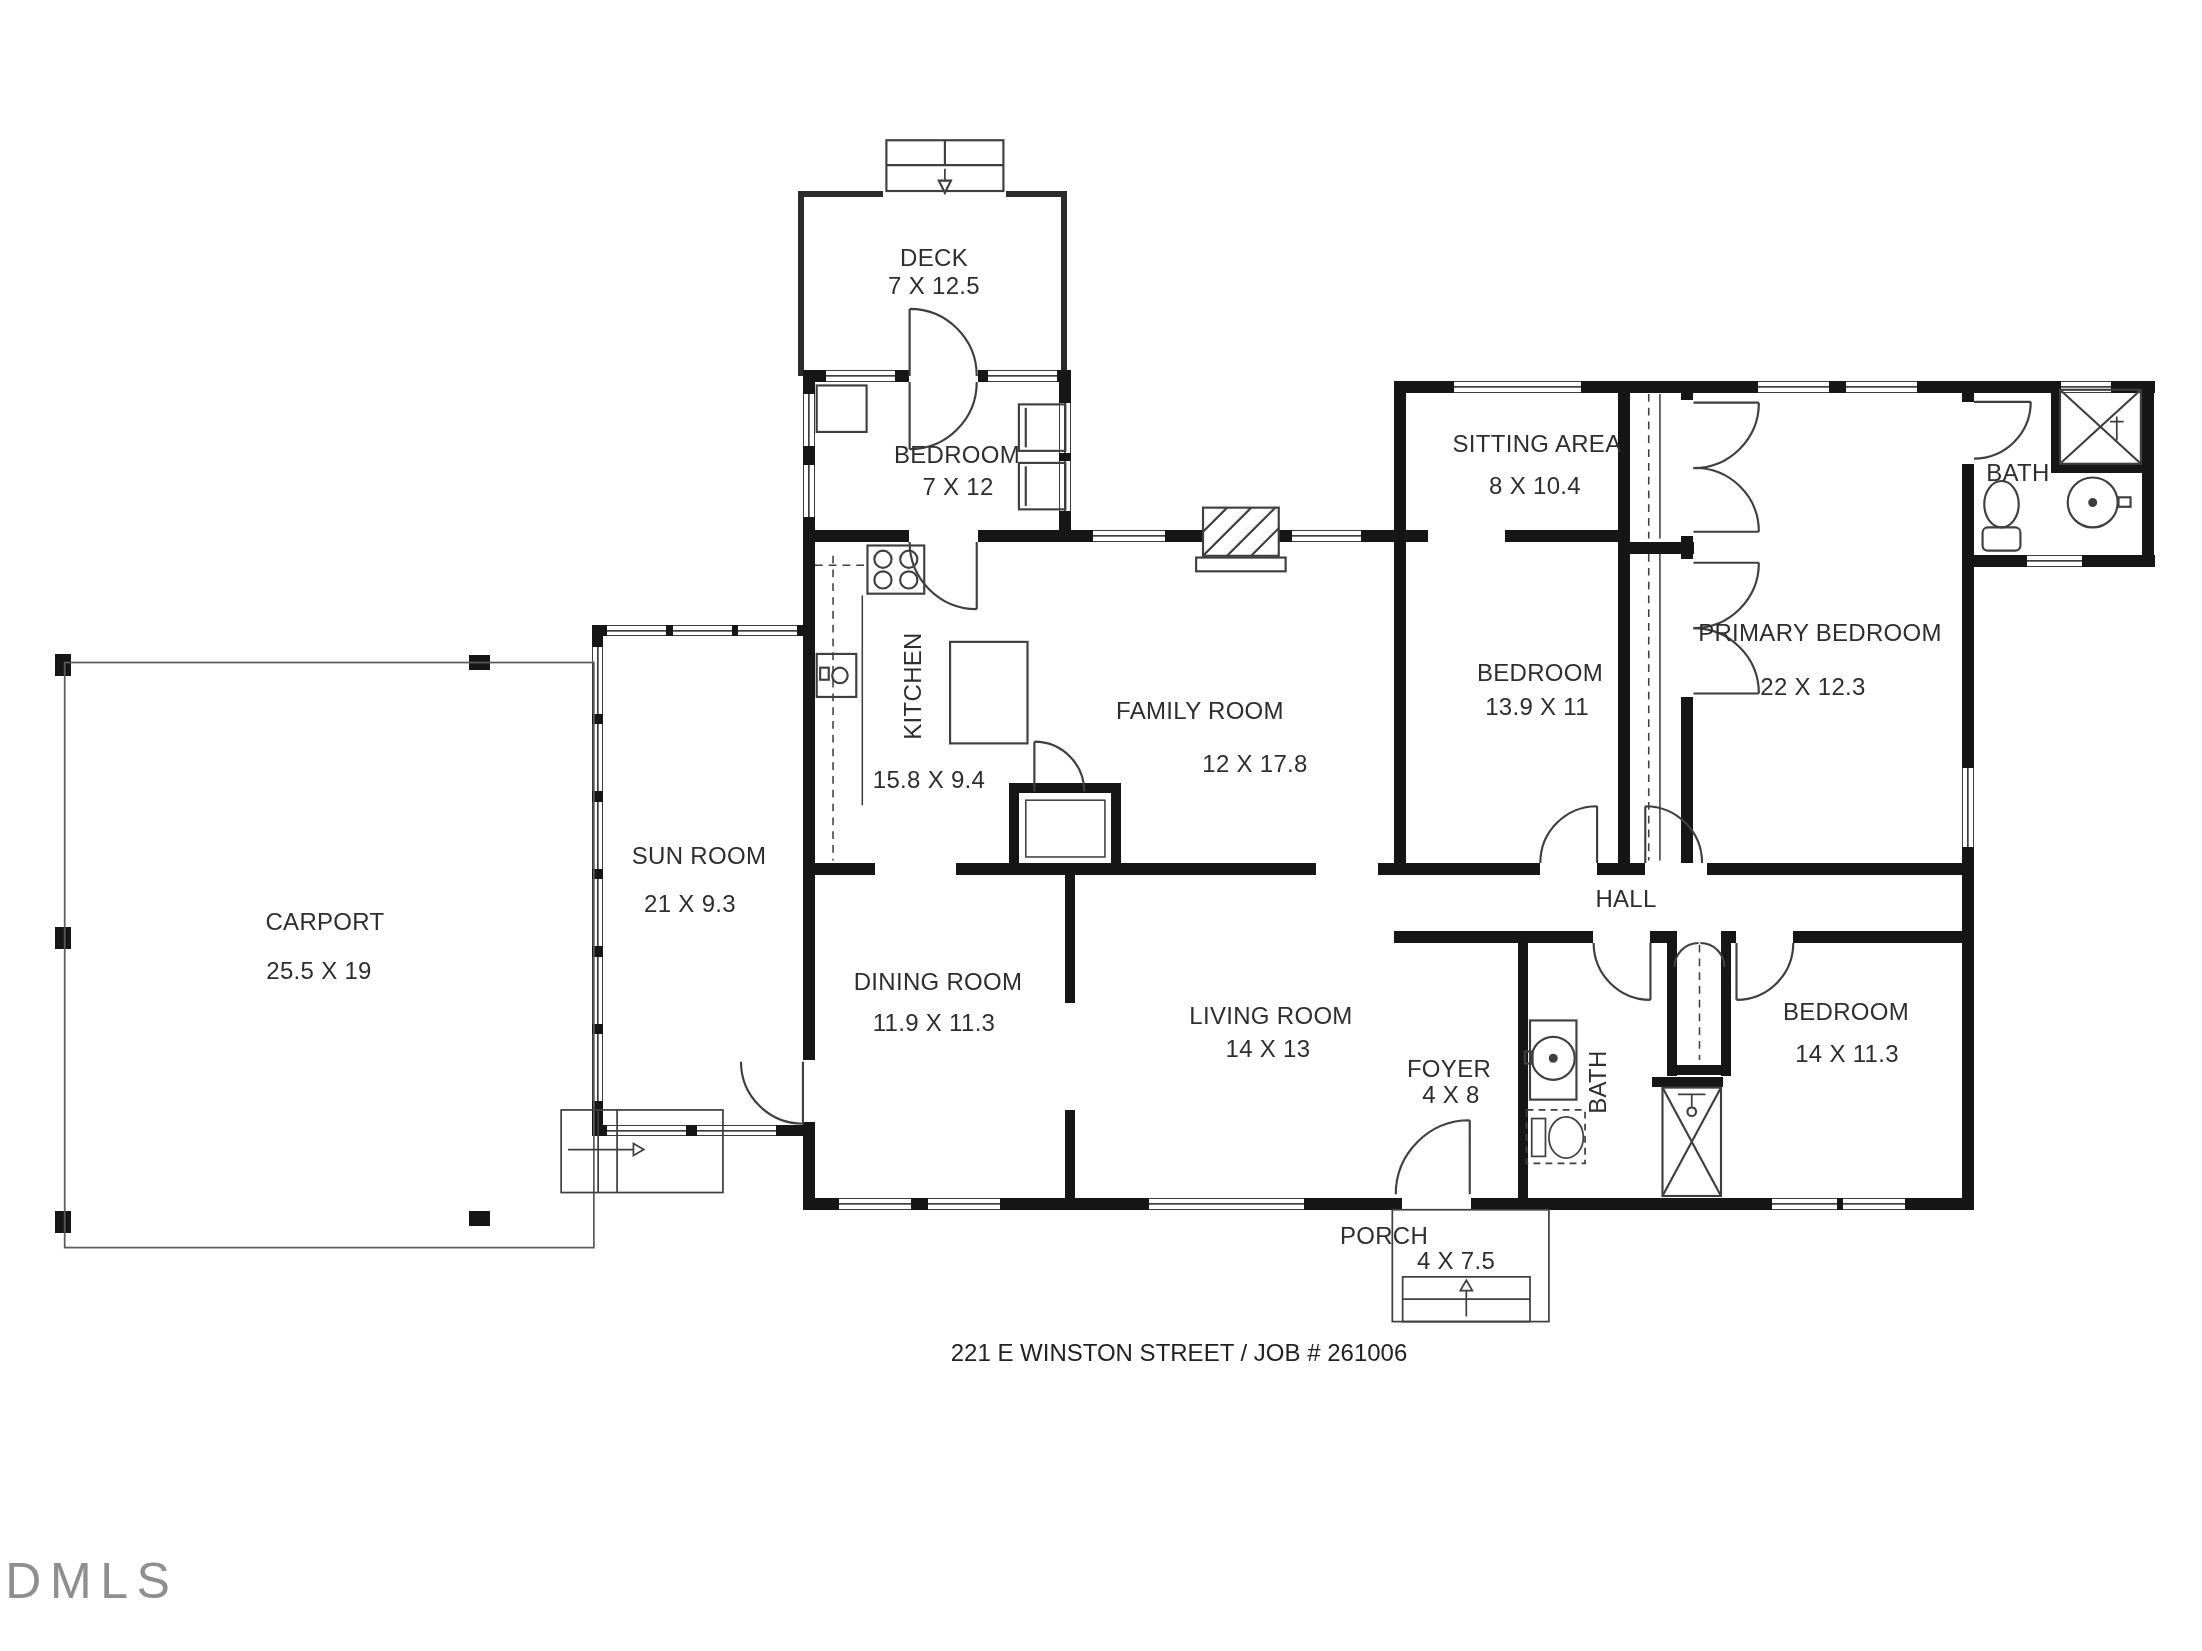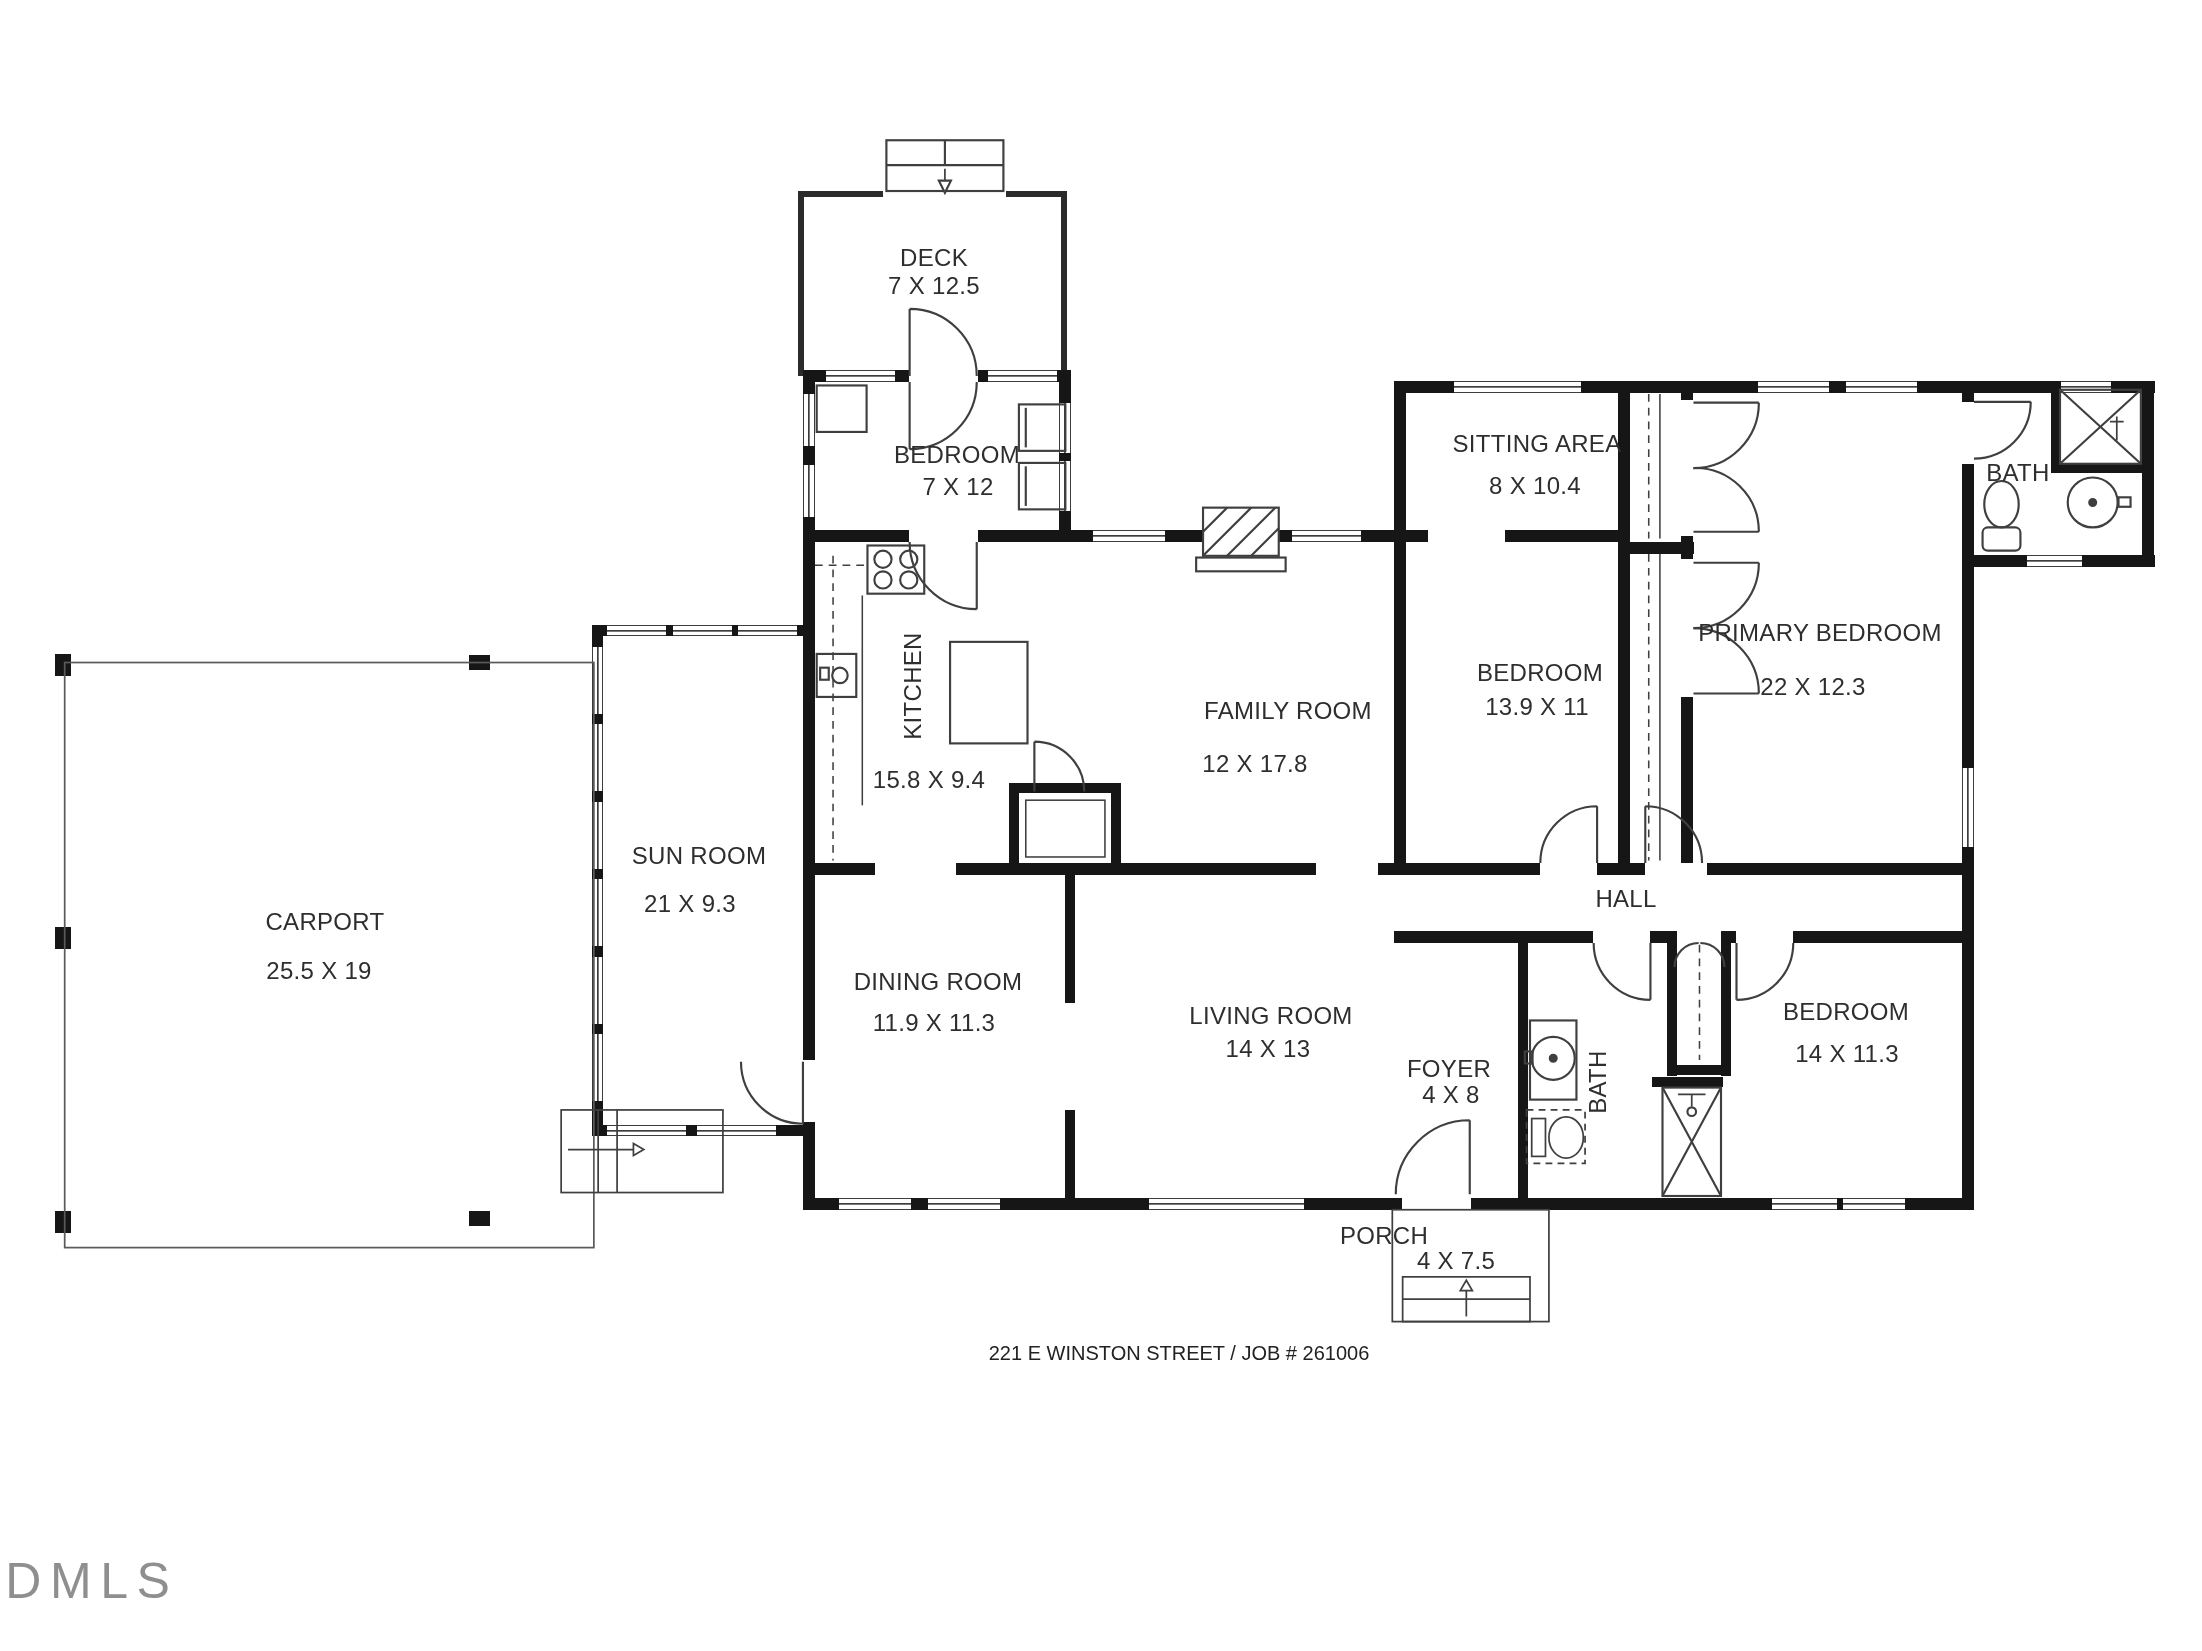--- a/index.html
+++ b/index.html
@@ -17,21 +17,21 @@
         background-size:100% 1.7px; background-position:center; background-repeat:no-repeat; }
   
   .wv { position:absolute; width:12px; background:#ffffff;
         border-left:1.7px solid #3d3d3d; border-right:1.7px solid #3d3d3d; box-sizing:border-box;
         background-image:linear-gradient(90deg,#3d3d3d,#3d3d3d);
         background-size:1.7px 100%; background-position:center; background-repeat:no-repeat; }
   .post { position:absolute; background:#161616; }
   .lbl { position:absolute; font-size:24px; color:#2e2e2e; white-space:nowrap;
          transform:translate(-50%,-50%); letter-spacing:0.3px; }
   .lbl.vert { transform:translate(-50%,-50%) rotate(-90deg); }
-  .addr { position:absolute; font-size:20px; color:#222; white-space:nowrap; transform:translate(-50%,-50%); }
+  .addr { position:absolute; font-size:24px; color:#222; white-space:nowrap; transform:translate(-50%,-50%); }
   .disc { position:absolute; font-size:21.5px; color:#2e2e2e; white-space:nowrap; transform:translate(-50%,-50%); }
   .logo { position:absolute; left:5.2px; top:1552px; font-size:50px; font-weight:300;
           color:#8f8f8f; letter-spacing:8.6px; }
   svg.overlay { position:absolute; left:0; top:0; pointer-events:none; }
 </style>
 </head>
 <body>
 
 <div id="plan">
 
@@ -274,21 +274,21 @@
       </g>
     </g>
   </svg>
 
   <div class="lbl" style="left:934px;top:258px">DECK</div>
   <div class="lbl" style="left:934px;top:286px">7 X 12.5</div>
   <div class="lbl" style="left:957px;top:455px">BEDROOM</div>
   <div class="lbl" style="left:958px;top:487px">7 X 12</div>
   <div class="lbl vert" style="left:913px;top:686px">KITCHEN</div>
   <div class="lbl" style="left:929px;top:780px">15.8 X 9.4</div>
-  <div class="lbl" style="left:1288px;top:711px">FAMILY ROOM</div>
+  <div class="lbl" style="left:1200px;top:711px">FAMILY ROOM</div>
   <div class="lbl" style="left:1255px;top:764px">12 X 17.8</div>
   <div class="lbl" style="left:1537px;top:444px">SITTING AREA</div>
   <div class="lbl" style="left:1535px;top:486px">8 X 10.4</div>
   <div class="lbl" style="left:1540px;top:673px">BEDROOM</div>
   <div class="lbl" style="left:1537px;top:707px">13.9 X 11</div>
   <div class="lbl" style="left:1820px;top:633px">PRIMARY BEDROOM</div>
   <div class="lbl" style="left:1813px;top:687px">22 X 12.3</div>
   <div class="lbl" style="left:2018px;top:473px">BATH</div>
   <div class="lbl" style="left:1626px;top:899px">HALL</div>
   <div class="lbl" style="left:699px;top:856px">SUN ROOM</div>

